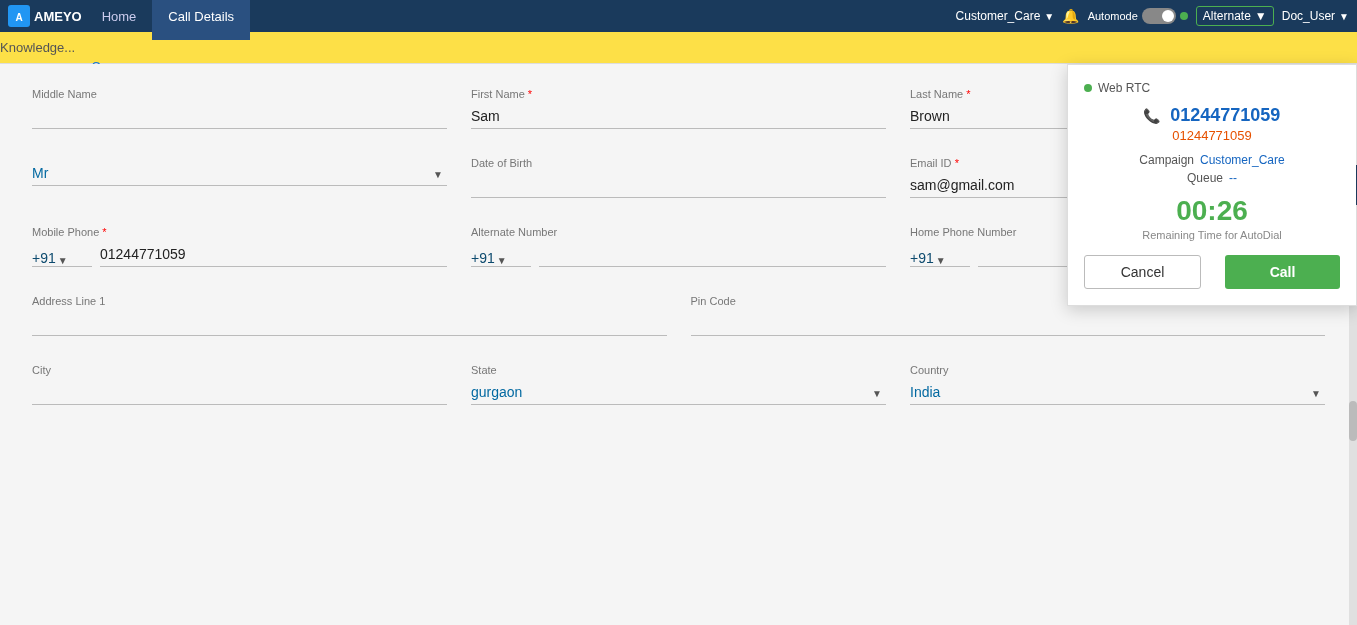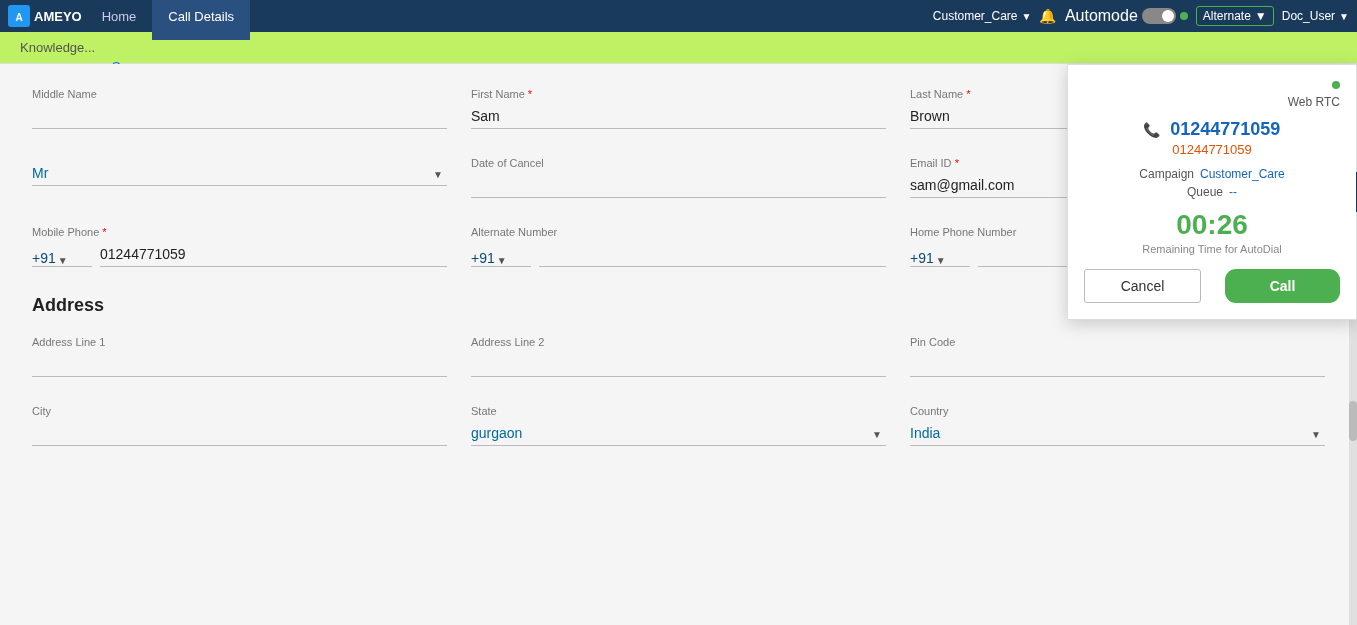--- a/index.html
+++ b/index.html
@@ -70,24 +70,24 @@
       font-size: 12px;
       padding: 2px 6px;
       border-radius: 3px;
       display: flex;
       align-items: center;
       gap: 4px;
     }
 
     
     .subnav {
-      background: #bef264;
+      background: #fde047;
       border-bottom: 1px solid #ddd;
       display: flex;
-      padding: 0 20px;
+      padding: 0 0;
       height: 32px;
       align-items: center;
       gap: 16px;
     }
     .subnav-item {
       font-size: 13px;
       color: #555;
       cursor: pointer;
       height: 32px;
       display: flex;
@@ -200,24 +200,23 @@
       right: 24px;
       width: 280px;
       background: white;
       border: 1px solid #ddd;
       box-shadow: 0 4px 16px rgba(0,0,0,0.18);
       z-index: 100;
       padding: 16px;
     }
     .popup-header {
       display: flex;
-      align-items: flex-end;
+      align-items: center;
       gap: 6px;
       margin-bottom: 10px;
-      flex-direction: column;
     }
     .popup-webrtc {
       font-size: 12px;
       color: #555;
     }
     .popup-status-green { width: 8px; height: 8px; border-radius: 50%; background: #4caf50; display: inline-block; }
     .popup-phone-blue {
       font-size: 18px;
       font-weight: bold;
       color: #1565c0;
@@ -271,21 +270,21 @@
       cursor: pointer;
     }
     .popup-btn-call {
       flex: 1;
       border: none;
       background: #4caf50;
       color: white;
       font-size: 14px;
       font-weight: bold;
       padding: 8px 0;
-      border-radius: 11px;
+      border-radius: 3px;
       cursor: pointer;
     }
     .popup-collapse-btn {
       position: absolute;
       top: 8px;
       right: -24px;
       background: #1a3a5c;
       color: white;
       border: none;
       width: 24px;
@@ -330,21 +329,21 @@
   <button class="nav-tab">Home</button>
   <button class="nav-tab active">Call Details</button>
 
   <div class="nav-right">
     <div class="nav-right-item">
       <span>Customer_Care</span>
       <span class="chevron-down">▼</span>
     </div>
     <span class="bell-icon">🔔</span>
     <div class="nav-right-item">
-      <span style="color:white;font-size:16px;">Automode</span>
+      <span style="color:white;font-size:11px;">Automode</span>
       <div class="toggle-switch">
         <div class="toggle-knob"></div>
       </div>
       <span class="status-dot-green"></span>
     </div>
     <div class="available-dropdown">
       <span>Alternate</span>
       <span>▼</span>
     </div>
     <div class="nav-right-item">
@@ -389,21 +388,21 @@
         <select class="field-select">
           <option>Mr</option>
           <option>Mrs</option>
           <option>Ms</option>
           <option>Dr</option>
         </select>
         <span class="select-arrow">▼</span>
       </div>
     </div>
     <div class="form-field">
-      <div class="field-label">Date of Cancel</div>
+      <div class="field-label">Date of Birth</div>
       <input class="field-value" type="text" placeholder="" style="">
     </div>
     <div class="form-field">
       <div class="field-label">
         <span>Email ID</span>
         <span class="required">*</span>
       </div>
       <input class="field-value" type="email" value="sam@gmail.com" style="">
     </div>
   </div>
@@ -437,29 +436,24 @@
       <div class="phone-field">
         <div class="phone-code-wrapper">
           <span class="phone-code">+91</span>
           <span style="font-size:10px;color:#555;cursor:pointer;">▼</span>
         </div>
         <input class="phone-number-input" type="text" value="" style="">
       </div>
     </div>
   </div>
 
-  <div class="section-title">Address</div>
 
   <div class="form-row">
     <div class="form-field">
       <div class="field-label">Address Line 1</div>
-      <input class="field-value" type="text" value="" style="">
-    </div>
-    <div class="form-field">
-      <div class="field-label">Address Line 2</div>
       <input class="field-value" type="text" value="" style="">
     </div>
     <div class="form-field">
       <div class="field-label">Pin Code</div>
       <input class="field-value" type="text" value="" style="">
     </div>
   </div>
 
   <div class="form-row">
     <div class="form-field">

